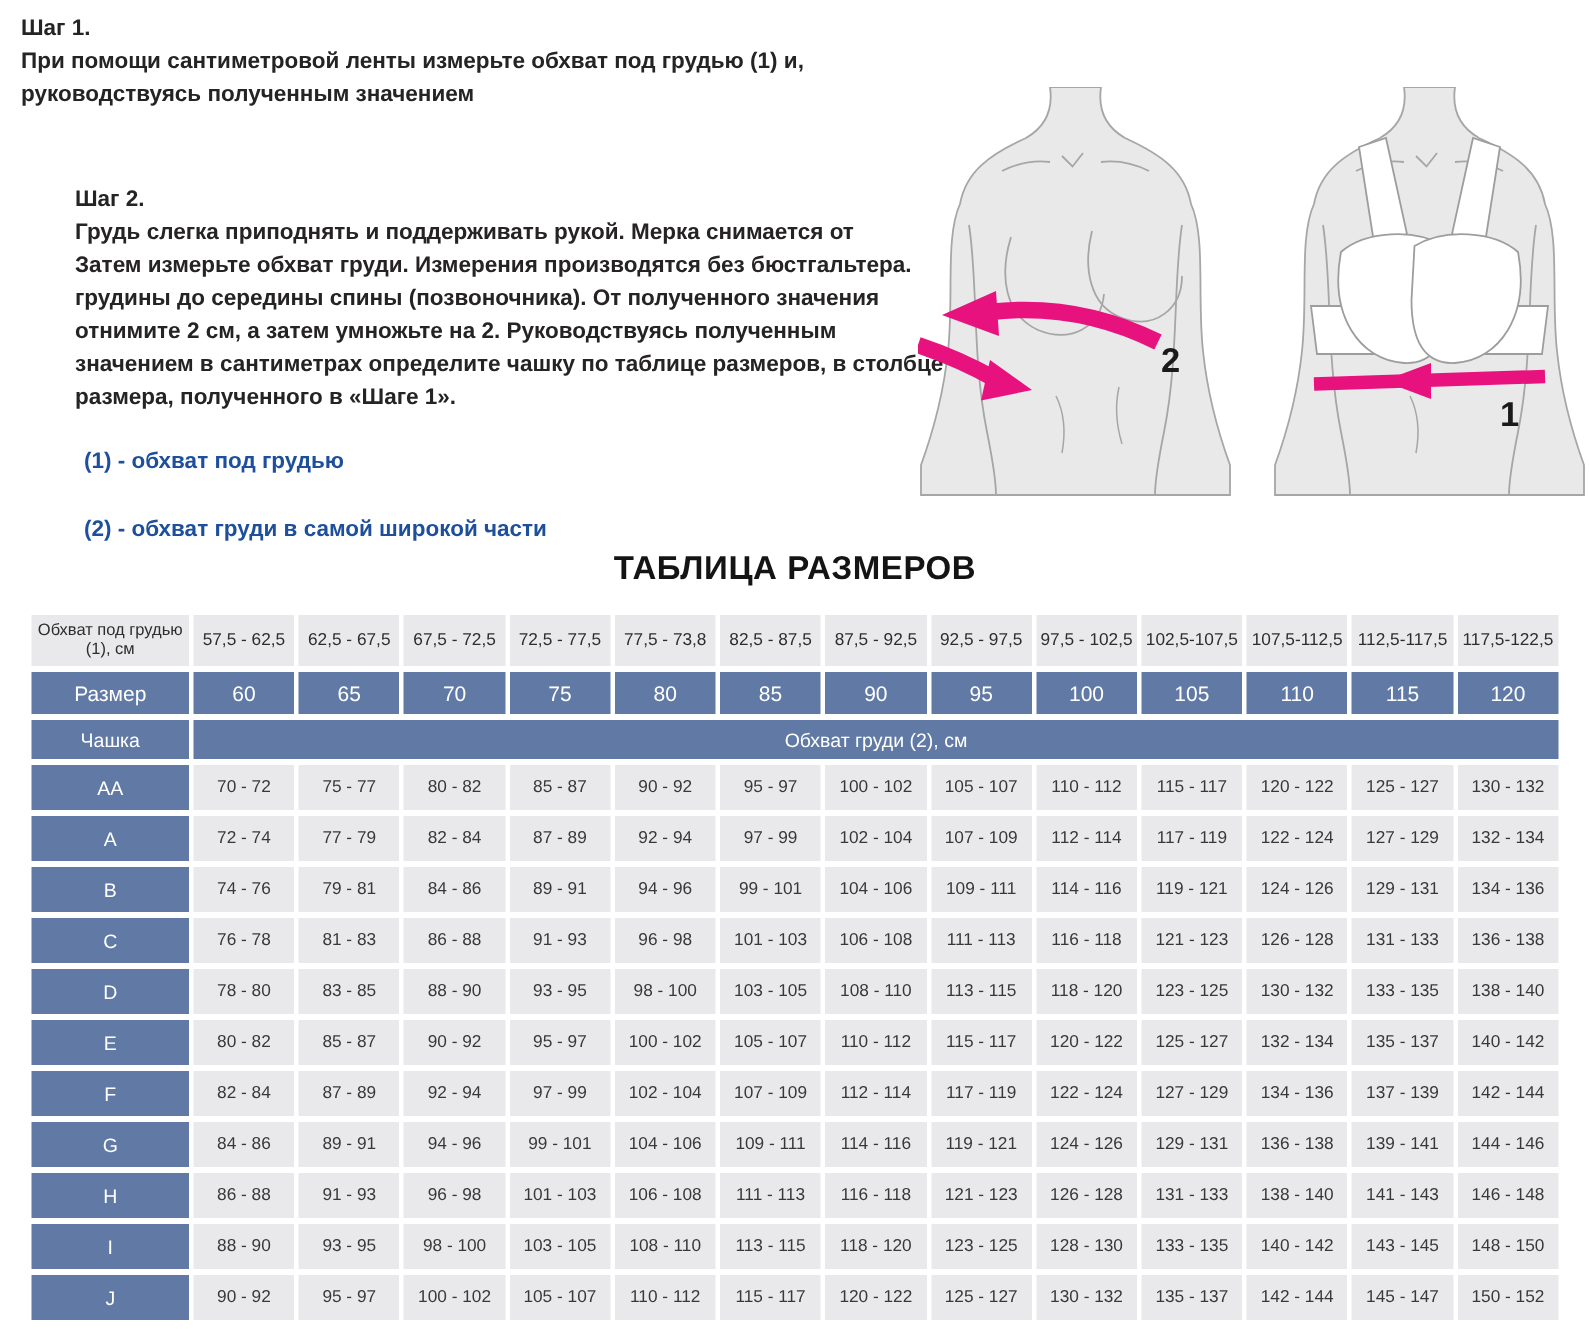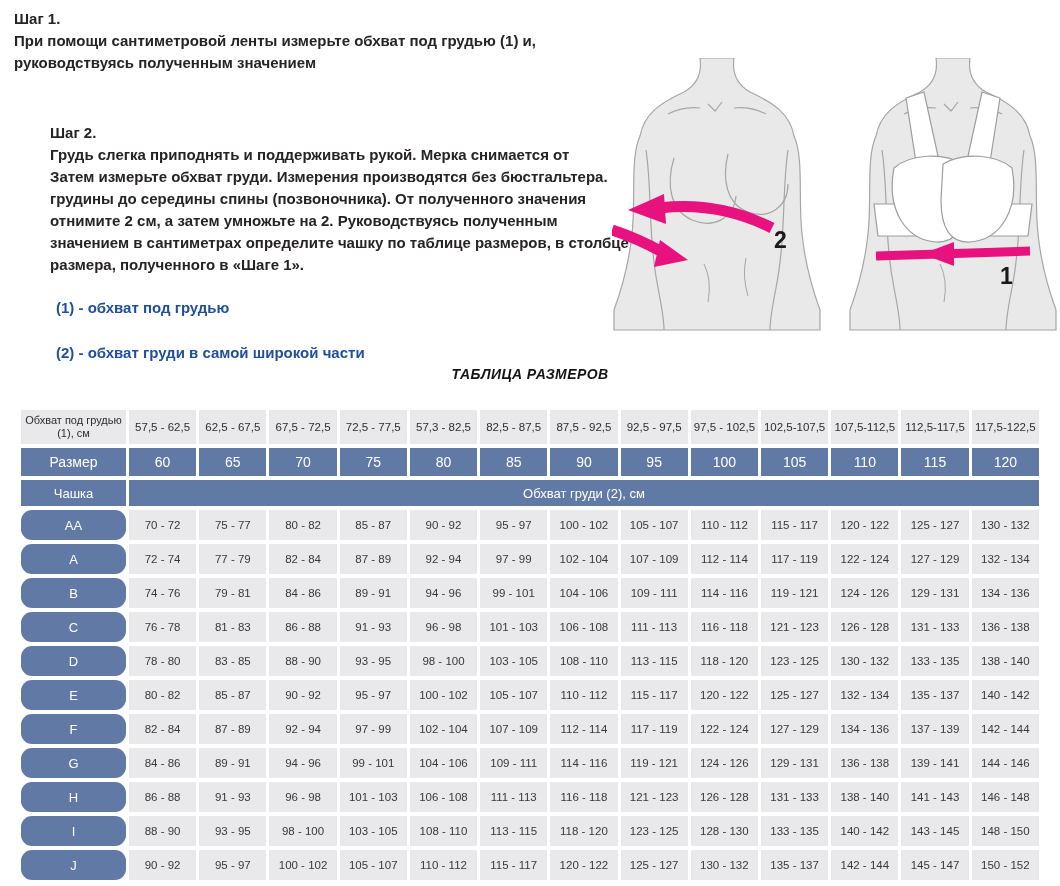--- a/index.html
+++ b/index.html
@@ -7,36 +7,36 @@
     width:1060px; height:886px; position:relative; overflow:hidden;
     background:#ffffff; font-family:"Liberation Sans", sans-serif; color:#262324;
   }
   .intro { position:absolute; left:14px; width:610px; font-size:15px; line-height:22px; font-weight:600; color:#262324; }
   #step1 { top:8px; }
   #step2 { top:122px;margin-left:36px; }
   .note { position:absolute; left:24px; font-size:15px; font-weight:bold; color:#1e4f9d;margin-left:32px; }
   #note1 { top:299px; }
   #note2 { top:344px; }
   #table-title { position:absolute; top:366px; left:18px; width:1024px; text-align:center;
-    font-size:14px; font-weight:600; letter-spacing:0.4px; color:#141414;font-style:italic; }
+    font-size:22px; font-weight:600; letter-spacing:0.4px; color:#141414; }
   #figure-wrap { position:absolute; left:612px; top:58px; width:448px; height:274px; }
 
   
   #size-table { position:absolute; left:18px; top:406px; width:1024px;
     border-collapse:separate; border-spacing:3px 4px; table-layout:fixed; }
   #size-table td { text-align:center; vertical-align:middle; padding:0; }
   .gray { background:#e9e9eb; }
   .blue { background:#617aa5; color:#ffffff; font-weight:normal; }
   .ub-header { font-size:11px; line-height:13px; color:#2e2c2d; }
   tr.r-ranges td { height:34px; }
   .range { font-size:11.5px; color:#2e2c2d; }
   tr.r-sizes td { height:28px; font-size:14px; }
   tr.r-cuphead td { height:26px; font-size:13px; }
   tr.r-data td { height:30px; }
-  .cup { font-size:13px;border-radius:11px; }
+  .cup { font-size:13px; }
   .val { font-size:11.5px; color:#3a3738; }
 </style>
 </head>
 <body>
 
 <div class="intro" id="step1">
   <div>Шаг 1.</div>
   <div>При помощи сантиметровой ленты измерьте обхват под грудью (1) и,</div>
   <div>руководствуясь полученным значением</div>
 </div>
@@ -129,21 +129,21 @@
       <col>
       <col>
   </colgroup>
   <tbody>
     <tr class="r-ranges" id="ranges-row">
       <td class="gray ub-header">Обхват под грудью (1), см</td>
     <td class="gray range">57,5 - 62,5</td>
         <td class="gray range">62,5 - 67,5</td>
         <td class="gray range">67,5 - 72,5</td>
         <td class="gray range">72,5 - 77,5</td>
-        <td class="gray range">57,3 - 82,5</td>
+        <td class="gray range">77,5 - 73,8</td>
         <td class="gray range">82,5 - 87,5</td>
         <td class="gray range">87,5 - 92,5</td>
         <td class="gray range">92,5 - 97,5</td>
         <td class="gray range">97,5 - 102,5</td>
         <td class="gray range">102,5-107,5</td>
         <td class="gray range">107,5-112,5</td>
         <td class="gray range">112,5-117,5</td>
         <td class="gray range">117,5-122,5</td>
       </tr>
     <tr class="r-sizes" id="sizes-row">

